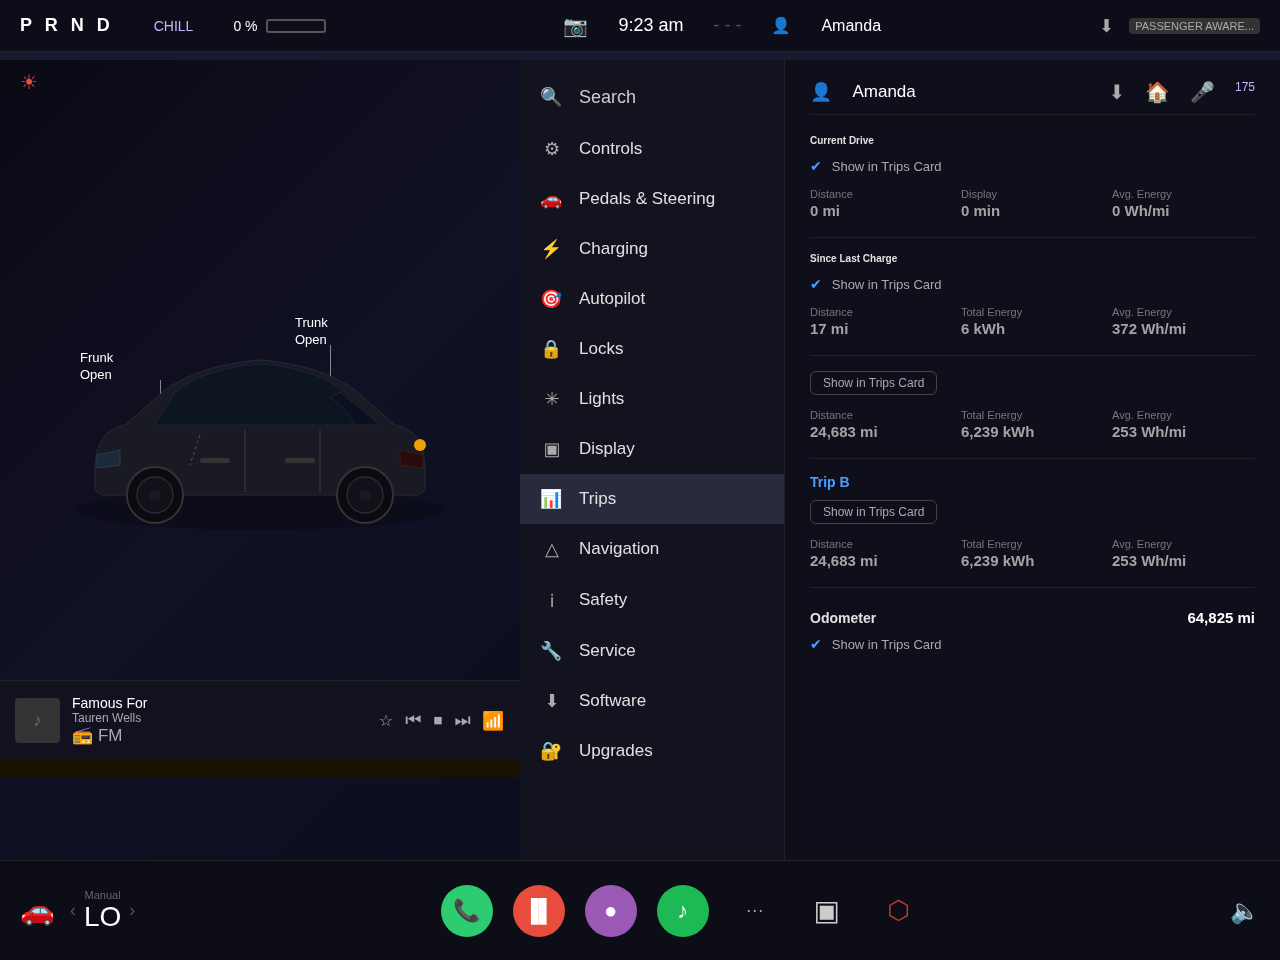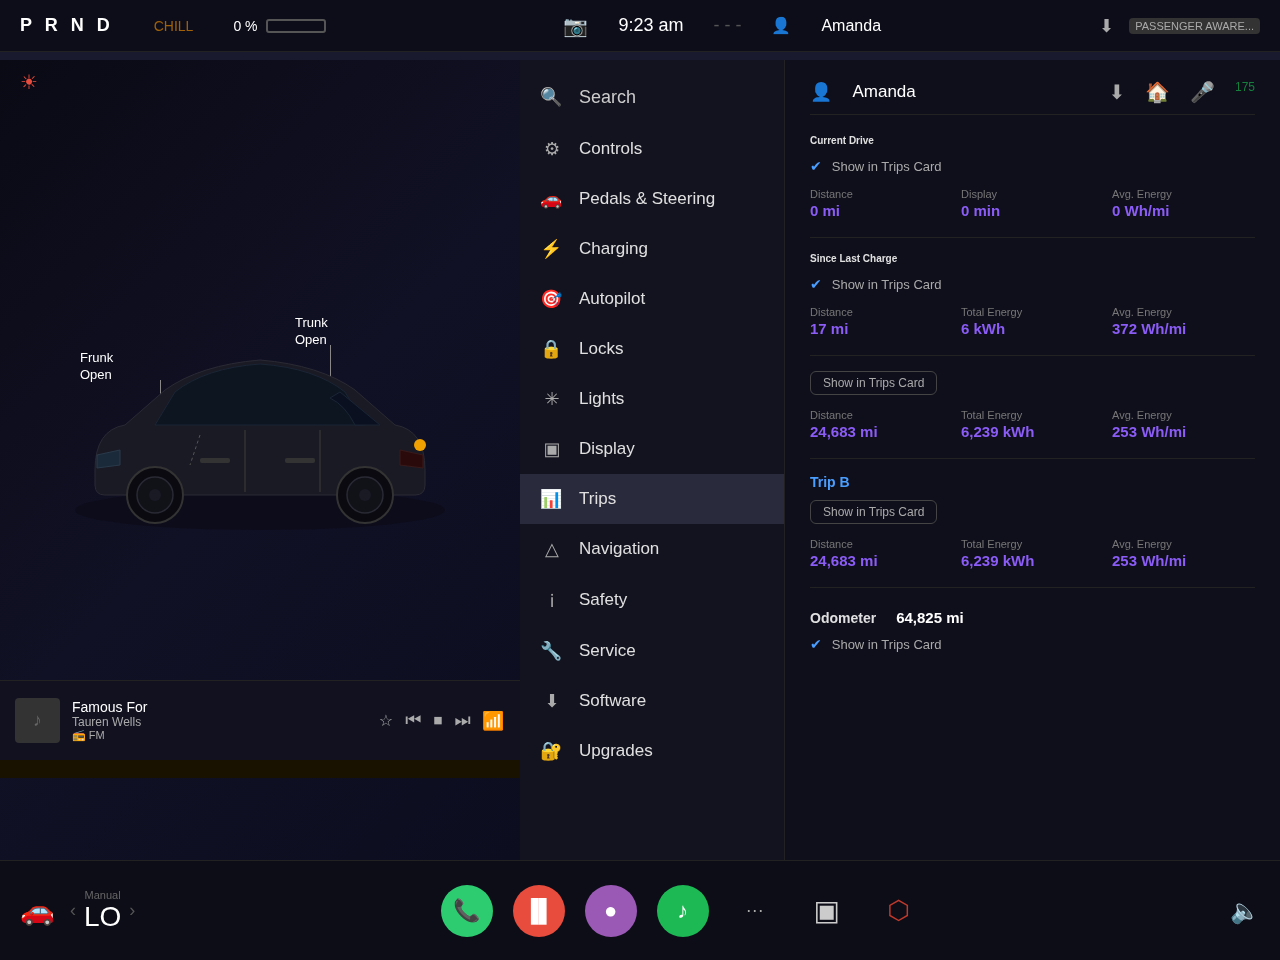--- a/index.html
+++ b/index.html
@@ -27,21 +27,21 @@
       border-bottom: 1px solid #222;
     }
     .prnd {
       color: #fff;
       font-size: 18px;
       font-weight: 600;
       letter-spacing: 4px;
       margin-right: 40px;
     }
     .chill-label {
-      color: #a16207;
+      color: #c4b5fd;
       font-size: 14px;
       margin-right: 40px;
     }
     .battery-area {
       display: flex;
       align-items: center;
       gap: 8px;
       margin-right: 20px;
     }
     .battery-pct {
@@ -277,21 +277,21 @@
       border-radius: 4px;
       display: flex;
       align-items: center;
       justify-content: center;
       color: #666;
       font-size: 18px;
     }
     .music-info { flex: 1; }
     .music-title { color: #fff; font-size: 14px; font-weight: 500; }
     .music-artist { color: #aaa; font-size: 12px; }
-    .music-source { color: #aaa; font-size: 11px; }
+    .music-source { color: #aaa; font-size: 17px; }
     .music-controls {
       display: flex;
       align-items: center;
       gap: 12px;
       color: #aaa;
       font-size: 18px;
     }
     .music-controls .fav { font-size: 16px; }
 
     
@@ -404,21 +404,21 @@
       gap: 8px;
       margin-bottom: 18px;
     }
     .stat-item {}
     .stat-label {
       color: #777;
       font-size: 11px;
       margin-bottom: 2px;
     }
     .stat-value {
-      color: #8b5cf6;
+      color: #a3a3a3;
       font-size: 15px;
       font-weight: 600;
     }
 
     .trip-section-title {
       color: #4a9eff;
       font-size: 14px;
       font-weight: 600;
       margin-bottom: 10px;
       margin-top: 5px;
@@ -428,20 +428,21 @@
       border: none;
       border-top: 1px solid #222;
       margin: 15px 0;
     }
 
     .odometer-row {
       display: flex;
       align-items: baseline;
       gap: 20px;
       margin-top: 21px;
+      justify-content: space-between;
     }
     .odometer-label {
       color: #e0e0e0;
       font-size: 14px;
       font-weight: 700;
     }
     .odometer-value {
       color: #fff;
       font-size: 15px;
       font-weight: 600;
@@ -625,21 +626,21 @@
 
 <div class="right-panel">
 
   <div class="right-header">
     <span style="color:#aaa;font-size:18px;">👤</span>
     <span class="user-name-right">Amanda</span>
     <div class="right-header-icons">
       <span>⬇</span>
       <span>🏠</span>
       <span>🎤</span>
-      <span style="font-size:12px;color:#15803d;">175</span>
+      <span style="font-size:12px;color:#c4b5fd;">175</span>
     </div>
   </div>
 
   <div class="section-title">Current Drive</div>
   <div class="show-trips-row">
     <span class="checkmark">✔</span>
     <span class="show-trips-label">Show in Trips Card</span>
   </div>
   <div class="stats-grid">
     <div class="stat-item">

